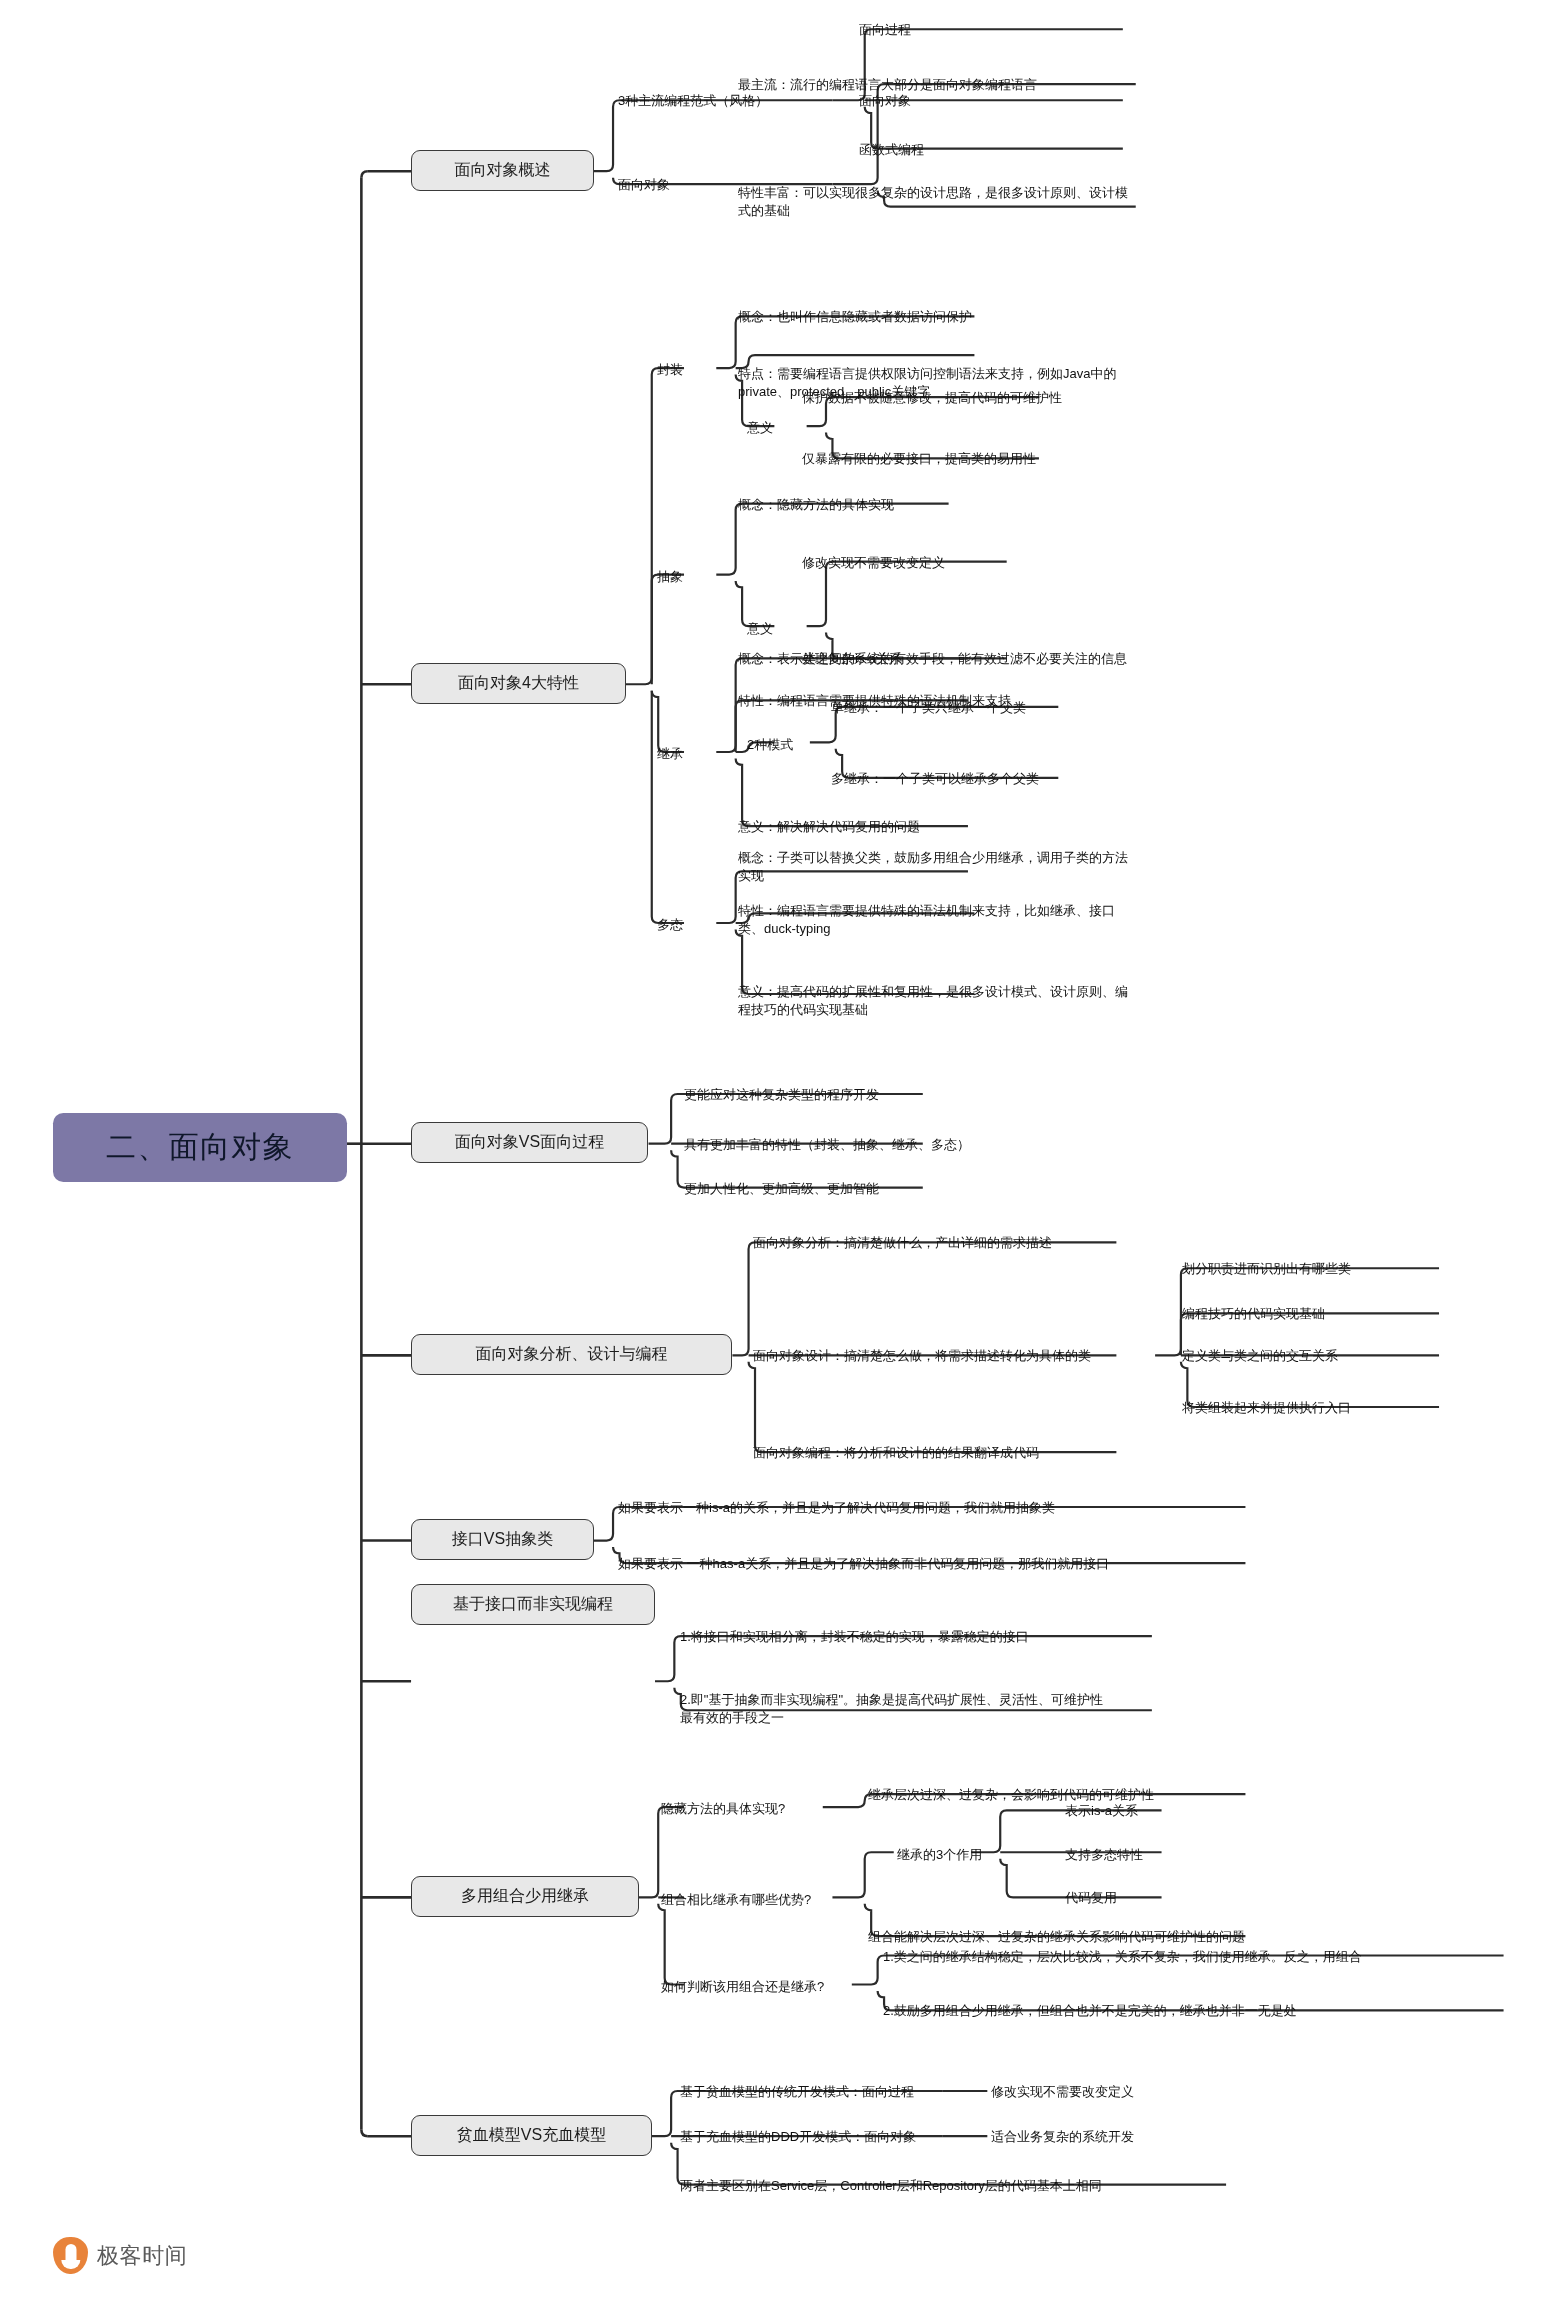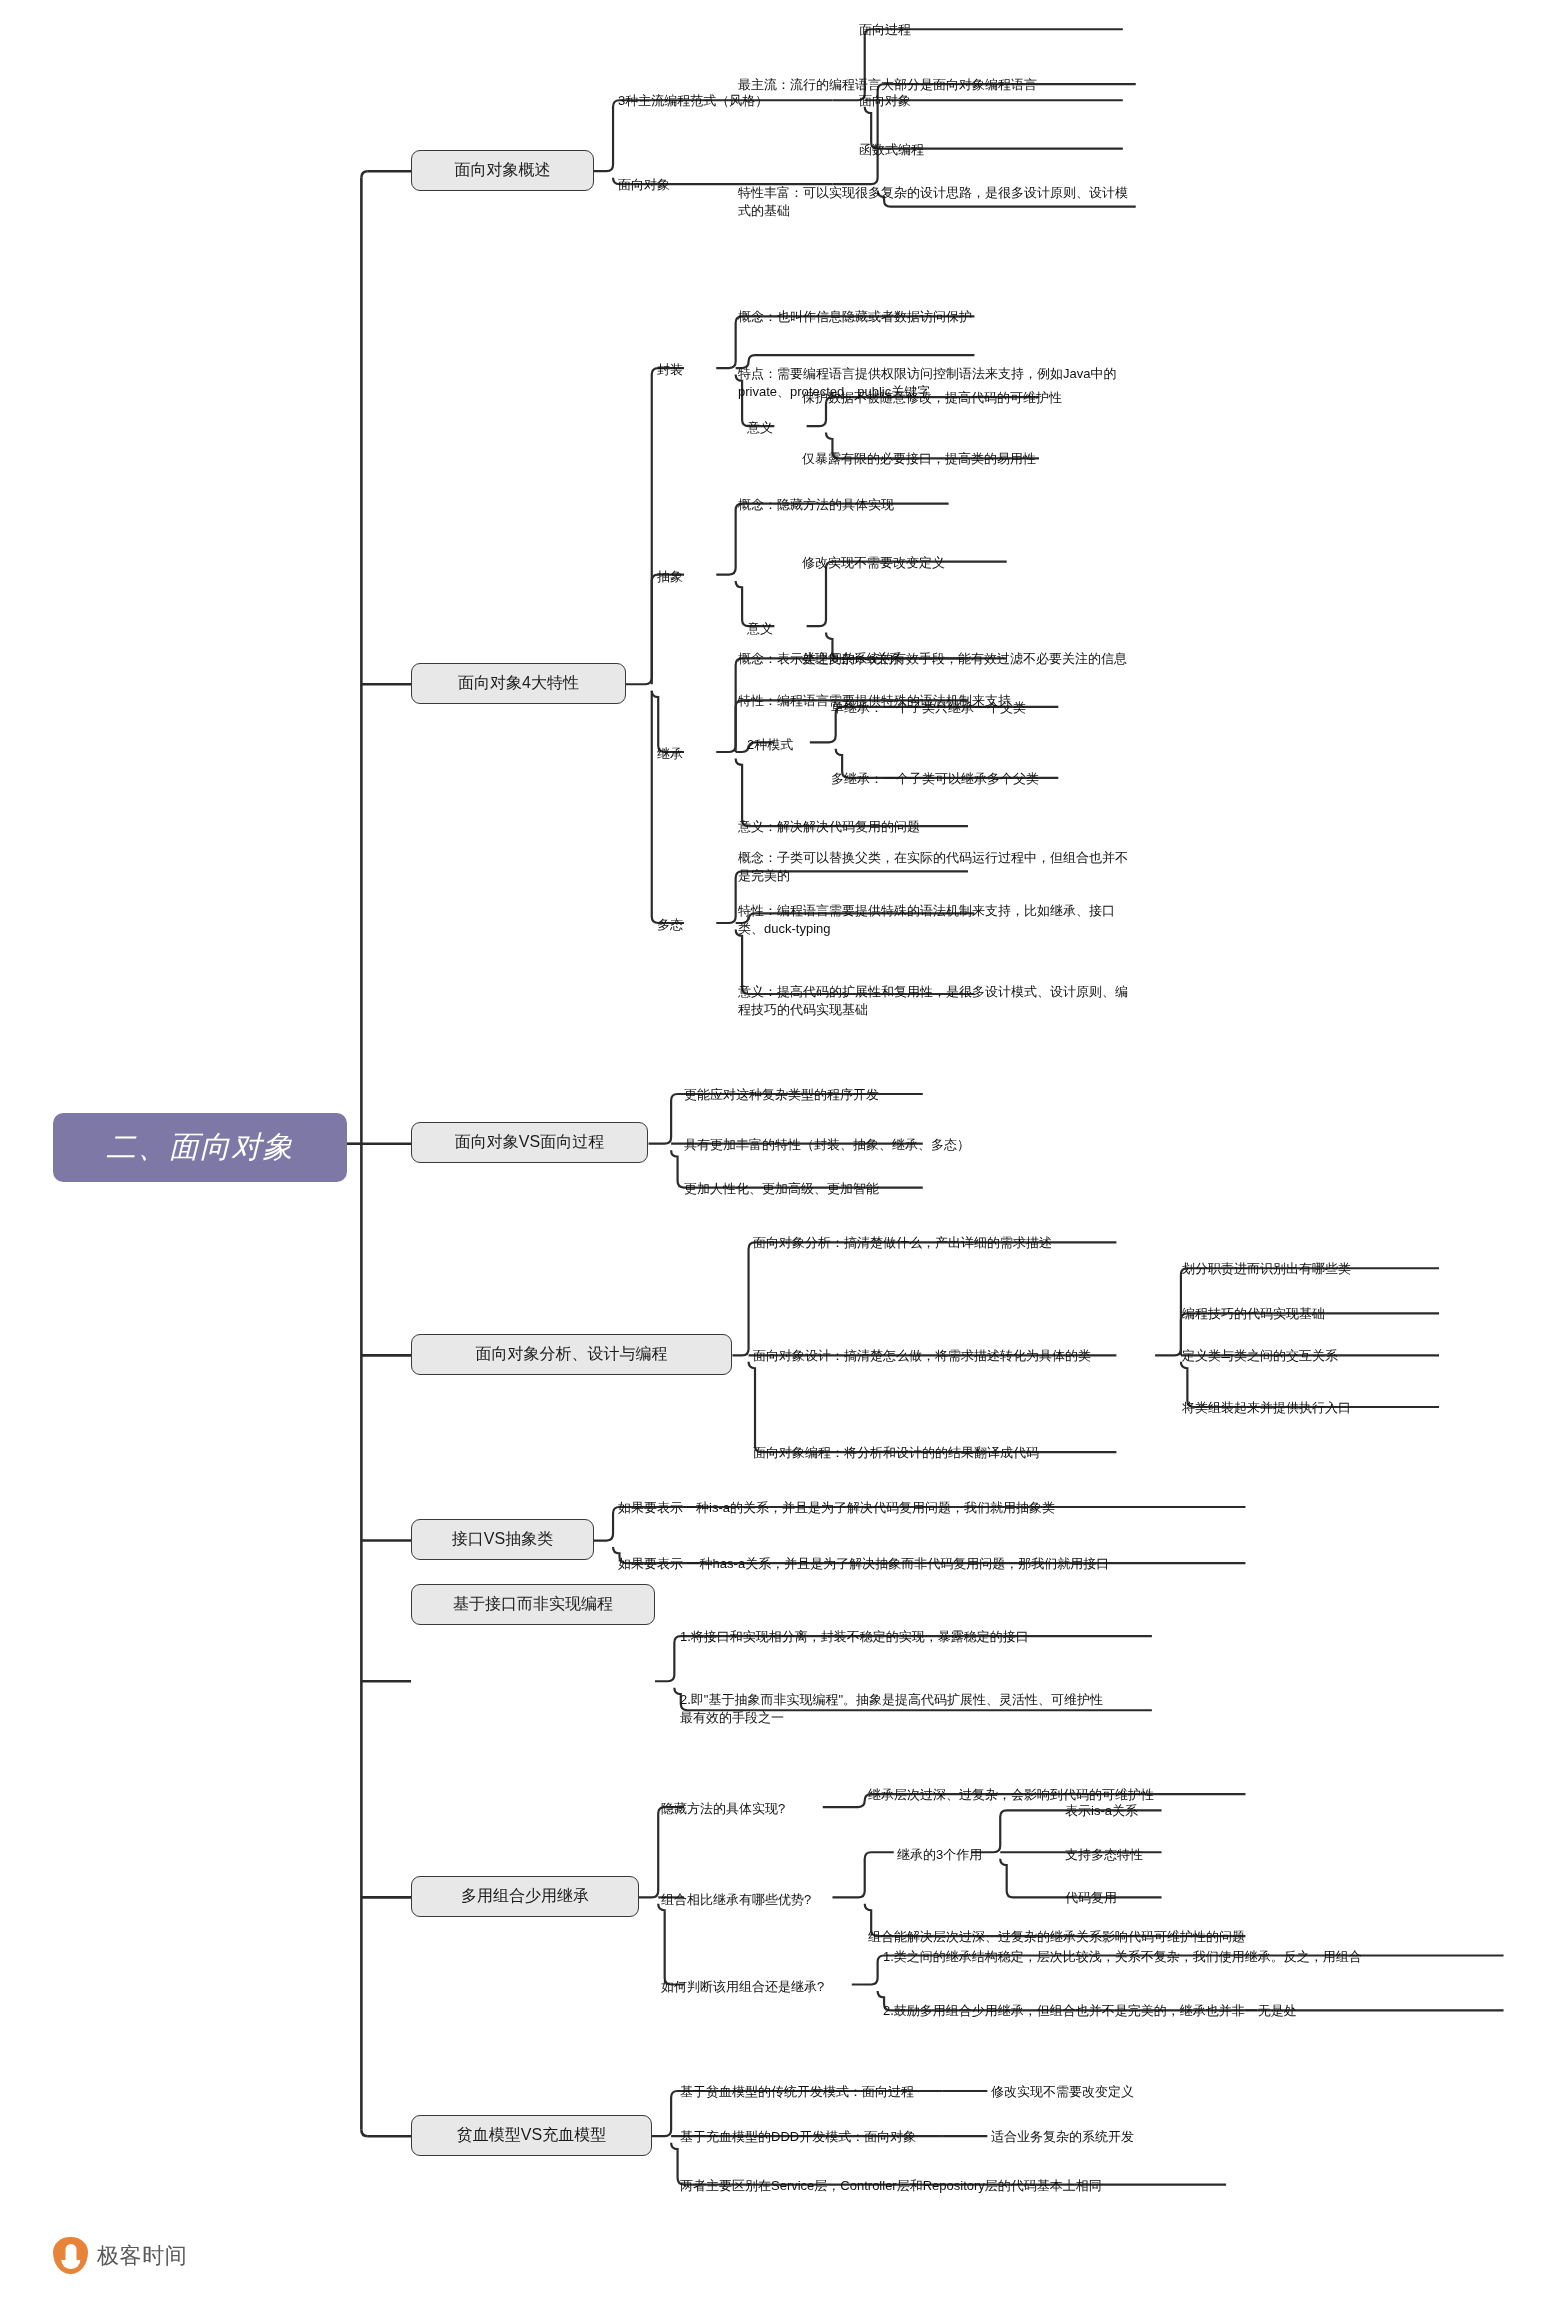--- a/index.html
+++ b/index.html
@@ -13,28 +13,27 @@
     overflow: hidden;
   }
   #canvas { position:absolute; inset:0; }
   svg.links { position:absolute; left:0; top:0; width:1561px; height:2319px; pointer-events:none; }
 
   .node { position:absolute; }
 
   
   .root-node {
     background: #7d78a6;
-    color: #ffffff;
+    color: #0f172a;
     border-radius: 10.3px;
     font-size: 30px;
     letter-spacing: 1.3px;
     display:flex; align-items:center; justify-content:center;
     padding: 14px 22px;
     white-space: nowrap;
-    font-style: italic;
   }
 
   
   .l1-node {
     background: #e8e8e8;
     border: 1.3px solid #3a3a3a;
     border-radius: 9px;
     color: #1c1c1c;
     font-size: 16px;
     display:flex; align-items:center; justify-content:center;
@@ -212,21 +211,21 @@
 
   <div class="node blabel" style="left:657px; top:745px;">继承</div>
   <div class="node txt" style="left:738px; top:650px; width:400px;">概念：表示类之间的is-a关系</div>
   <div class="node txt" style="left:738px; top:692px; width:400px;">特性：编程语言需要提供特殊的语法机制来支持</div>
   <div class="node blabel" style="left:747px; top:736px;">2种模式</div>
   <div class="node txt" style="left:831px; top:699px; width:400px;">单继承：一个子类只继承一个父类</div>
   <div class="node txt" style="left:831px; top:770px; width:400px;">多继承：一个子类可以继承多个父类</div>
   <div class="node txt" style="left:738px; top:818px; width:400px;">意义：解决解决代码复用的问题</div>
 
   <div class="node blabel" style="left:657px; top:916px;">多态</div>
-  <div class="node txt" style="left:738px; top:849px; width:400px;">概念：子类可以替换父类，在实际的代码运行过程中，但组合也并不是完美的</div>
+  <div class="node txt" style="left:738px; top:849px; width:400px;">概念：子类可以替换父类，鼓励多用组合少用继承，调用子类的方法实现</div>
   <div class="node txt" style="left:738px; top:902px; width:400px;">特性：编程语言需要提供特殊的语法机制来支持，比如继承、接口类、duck-typing</div>
   <div class="node txt" style="left:738px; top:983px; width:400px;">意义：提高代码的扩展性和复用性，是很多设计模式、设计原则、编程技巧的代码实现基础</div>
 
   <div class="node l1-node" style="left:411px; top:1122px; width:237px;">面向对象VS面向过程</div>
   <div class="node txt" style="left:684px; top:1086px; width:452px;">更能应对这种复杂类型的程序开发</div>
   <div class="node txt" style="left:684px; top:1136px; width:452px;">具有更加丰富的特性（封装、抽象、继承、多态）</div>
   <div class="node txt" style="left:684px; top:1180px; width:452px;">更加人性化、更加高级、更加智能</div>
 
   <div class="node l1-node" style="left:411px; top:1334px; width:321px;">面向对象分析、设计与编程</div>
   <div class="node txt" style="left:753px; top:1234px; width:490px;">面向对象分析：搞清楚做什么，产出详细的需求描述</div>

